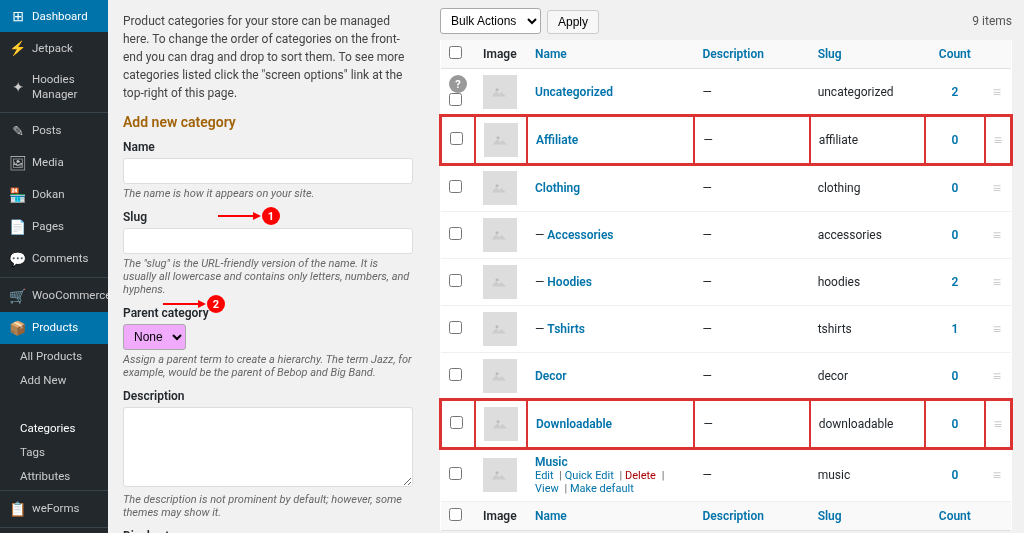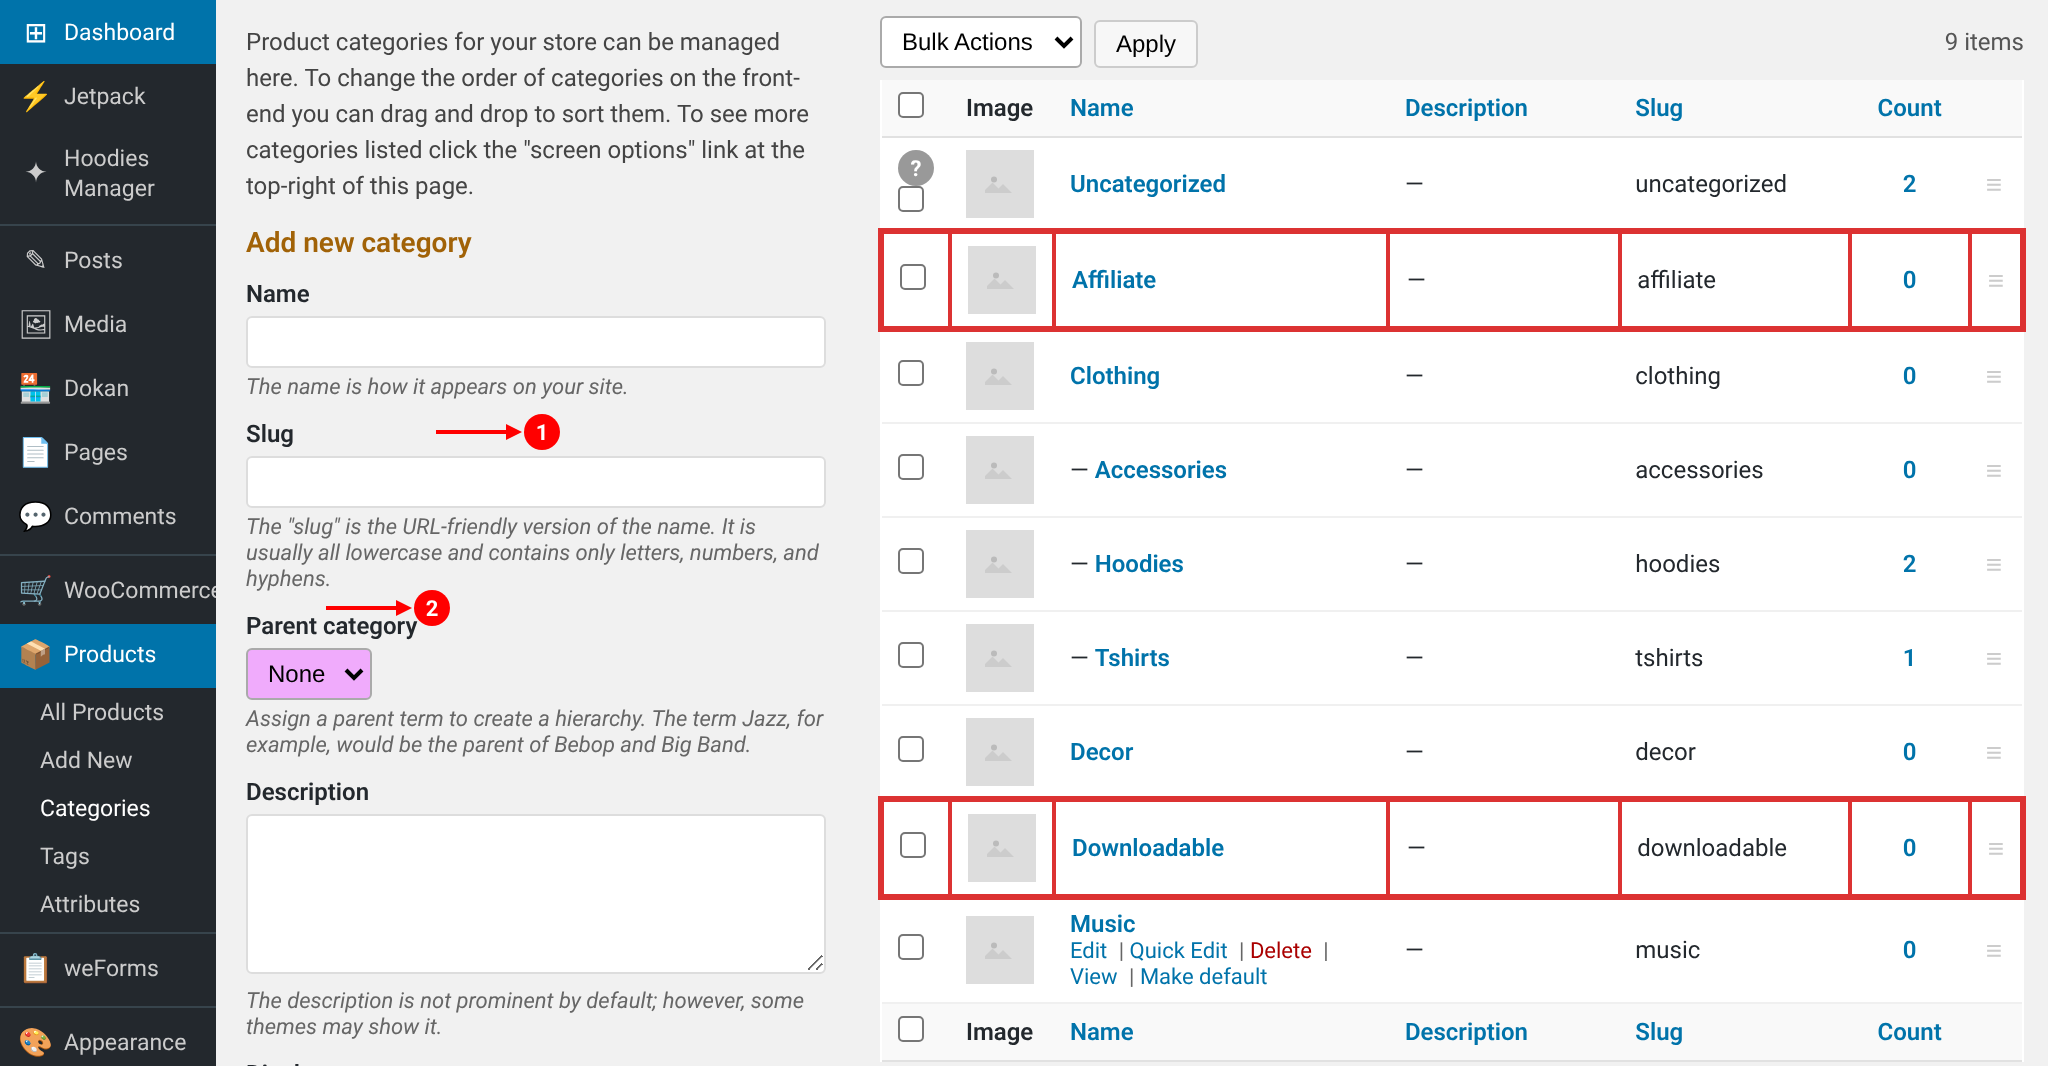--- a/index.html
+++ b/index.html
@@ -8,21 +8,21 @@
     .layout { display: flex; height: 533px; overflow: hidden; }
     
     
     .sidebar { width: 108px; background: #23282d; color: #eee; flex-shrink: 0; overflow-y: auto; }
     .sidebar-item { display: flex; align-items: center; padding: 8px 10px; cursor: pointer; color: #ccc; font-size: 12px; gap: 6px; }
     .sidebar-item:hover, .sidebar-item.active { background: #0073aa; color: #fff; }
     .sidebar-item .icon { width: 16px; height: 16px; display: flex; align-items: center; justify-content: center; font-size: 14px; flex-shrink: 0; }
     .sidebar-item .label { font-size: 11.5px; line-height: 1.3; }
     .sidebar-sub { padding: 0; }
     .sidebar-sub-item { display: flex; align-items: center; padding: 5px 10px 5px 20px; cursor: pointer; color: #ccc; font-size: 11.5px; }
-    .sidebar-sub-item.active { color: #fff; }
+    .sidebar-sub-item.active { color: #fff; margin-top: 24px; }
     .sidebar-divider { border: none; border-top: 1px solid #37444c; margin: 2px 0; }
     
     
     .main { flex: 1; display: flex; flex-direction: column; overflow: hidden; }
     
     
     .content-area { flex: 1; display: flex; overflow: hidden; background: #f1f1f1; }
     
     
     .form-panel { width: 320px; flex-shrink: 0; padding: 12px 15px; overflow-y: auto; background: #f1f1f1; }

